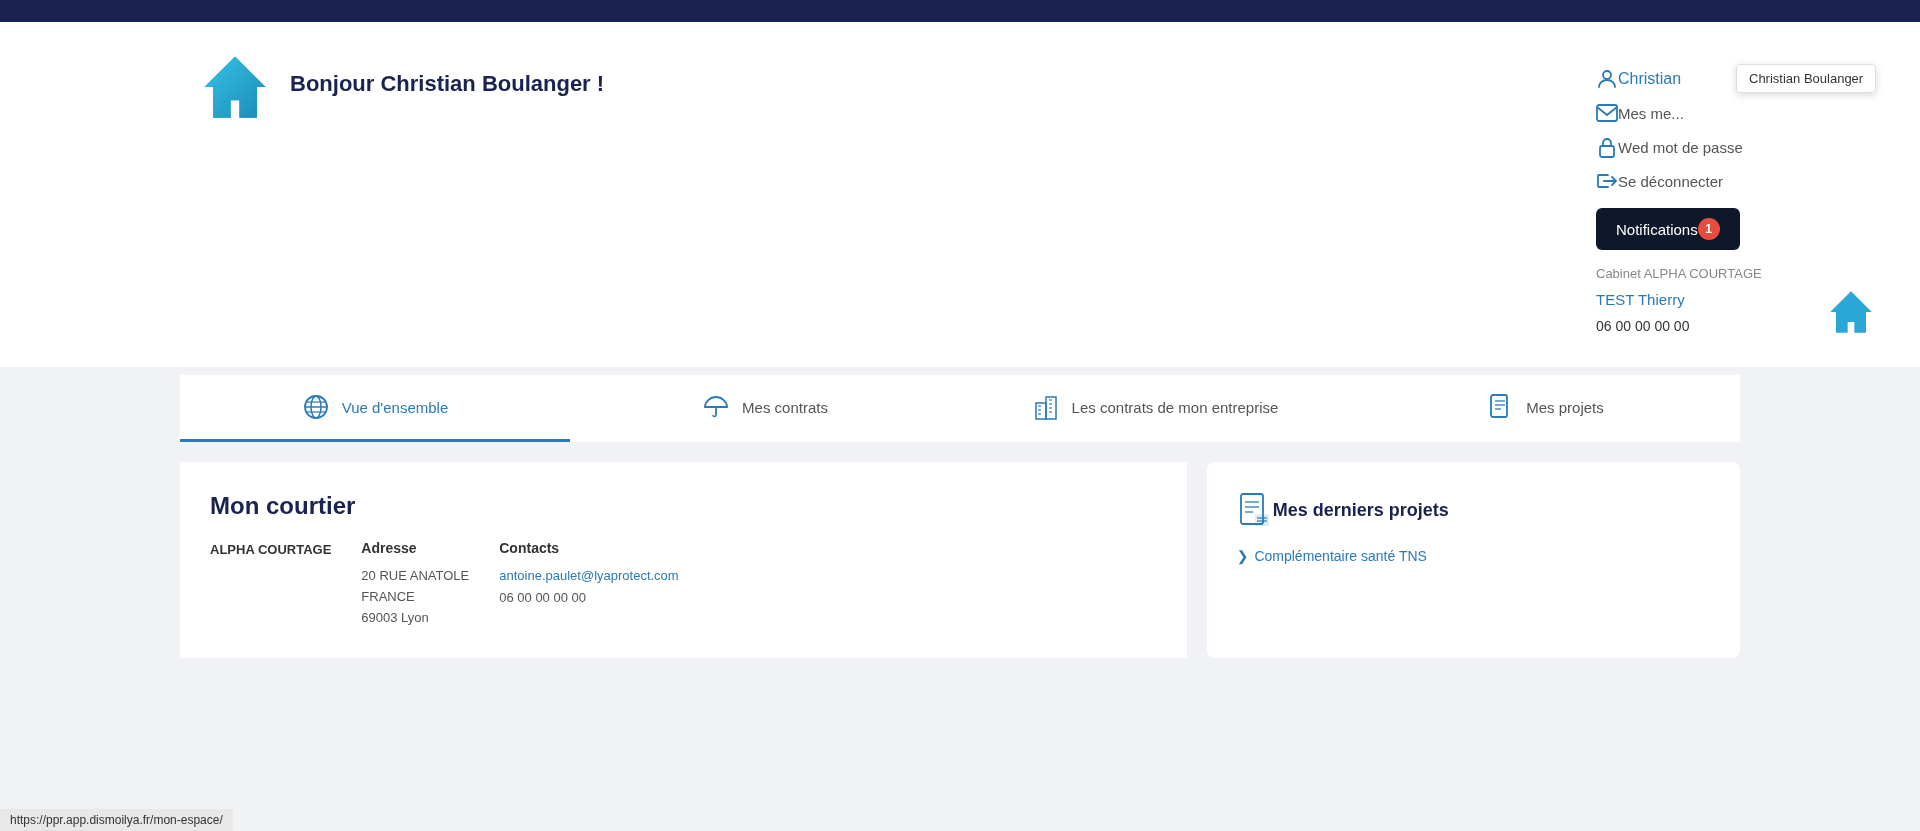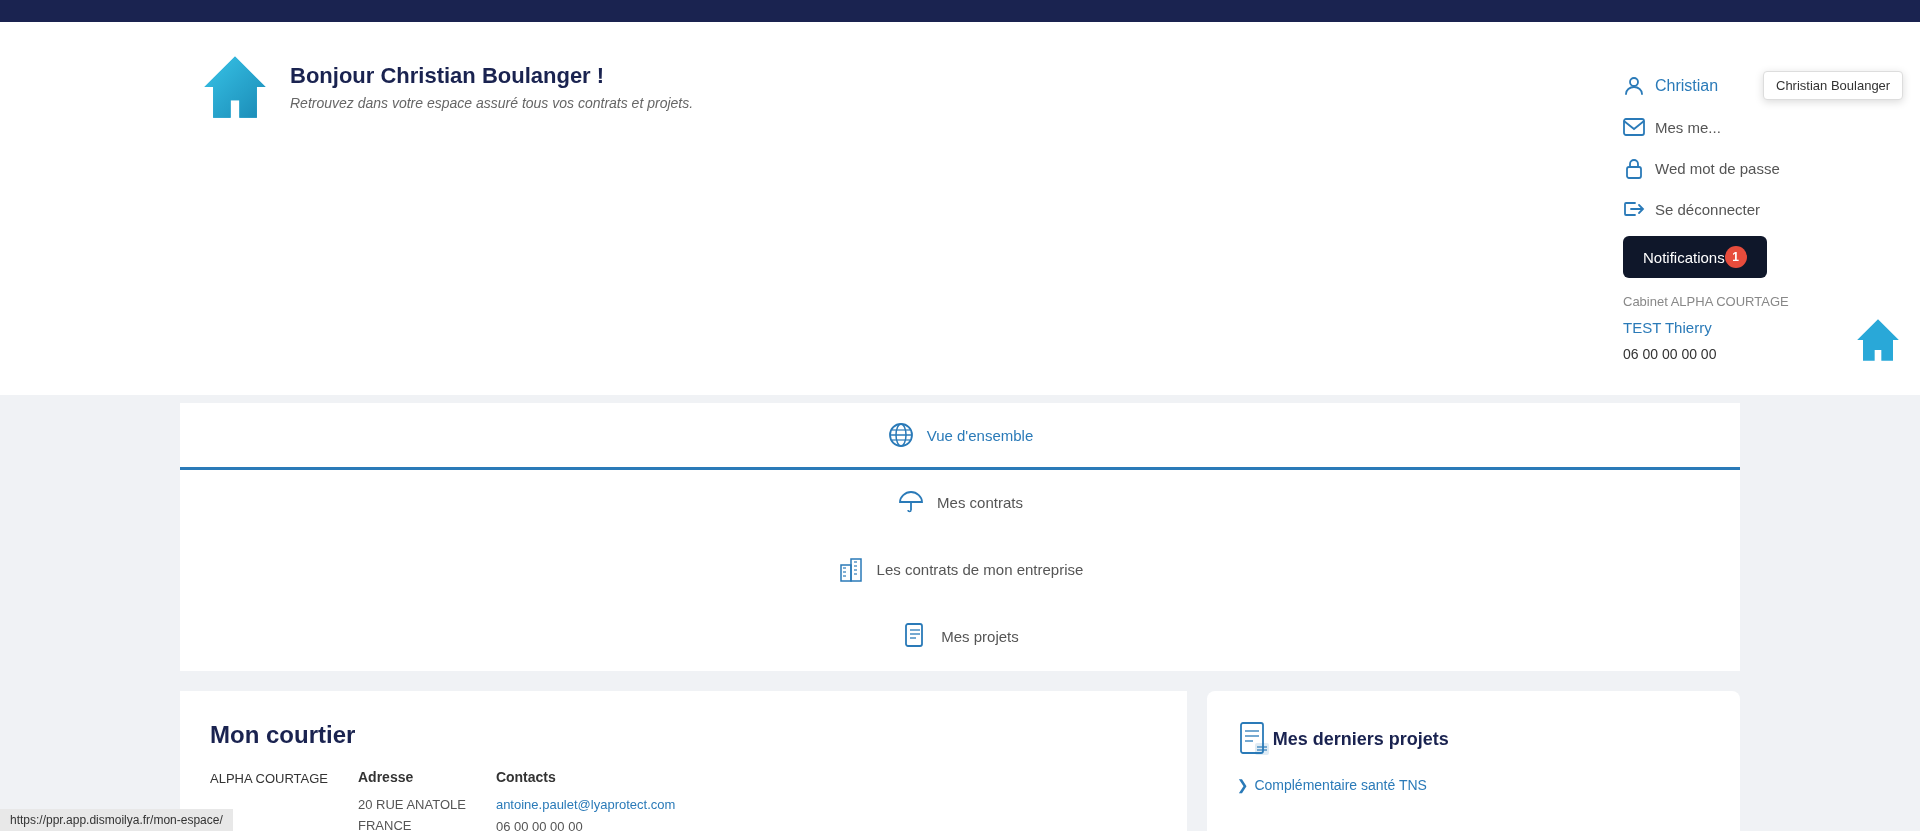--- a/index.html
+++ b/index.html
@@ -10,21 +10,21 @@
       background: #1a2350;
       height: 22px;
       width: 100%;
     }
 
     
     .header-section {
       background: #ffffff;
       display: flex;
       align-items: flex-start;
-      padding: 30px 17px 30px 200px;
+      padding: 30px 44px 30px 200px;
       position: relative;
       min-height: 200px;
     }
 
     .header-left {
       display: flex;
       align-items: center;
       gap: 20px;
       flex: 1;
     }
@@ -53,28 +53,26 @@
       flex-direction: column;
       align-items: flex-start;
       min-width: 280px;
       padding-top: 10px;
       position: relative;
     }
 
     .user-menu-item {
       display: flex;
       align-items: center;
-      gap: 10px;
       padding: 6px 0;
       cursor: pointer;
       color: #555;
       font-size: 15px;
       text-decoration: none;
       position: relative;
-      margin-top: 7px;
     }
 
     .user-menu-item .icon-circle {
       width: 22px;
       height: 22px;
       display: flex;
       align-items: center;
       justify-content: center;
       color: #2a7ab8;
     }
@@ -166,21 +164,20 @@
       background: #f0f2f5;
       padding: 0 180px;
       margin-top: 8px;
     }
 
     .tabs-row {
       display: flex;
       background: #fff;
       border-radius: 0;
       gap: 0;
-      flex-direction: column;
     }
 
     .tab-item {
       display: flex;
       align-items: center;
       gap: 12px;
       padding: 18px 30px;
       cursor: pointer;
       color: #555;
       font-size: 15px;
@@ -306,21 +303,20 @@
       <polygon points="40,5 5,40 15,40 15,75 35,75 35,55 45,55 45,75 65,75 65,40 75,40" fill="url(#houseGrad)"></polygon>
       <defs>
         <linearGradient id="houseGrad" x1="0" y1="0" x2="1" y2="1">
           <stop offset="0%" stop-color="#38c4e8"></stop>
           <stop offset="100%" stop-color="#1a8ab5"></stop>
         </linearGradient>
       </defs>
     </svg>
     <div class="header-text">
       <h1>Bonjour Christian Boulanger !</h1>
-      <p>Retrouvez dans votre espace assuré tous vos contrats et projets.</p>
     </div>
   </div>
 
   <div class="header-right">
 
     <div class="user-menu-item">
       <span class="icon-circle">
         <svg width="22" height="22" viewBox="0 0 22 22" fill="none" xmlns="http://www.w3.org/2000/svg">
           <circle cx="11" cy="7" r="4" stroke="#2a7ab8" stroke-width="1.8" fill="none"></circle>
           <path d="M3 19c0-4 3.6-7 8-7s8 3 8 7" stroke="#2a7ab8" stroke-width="1.8" fill="none" stroke-linecap="round"></path>
@@ -430,21 +426,21 @@
   </div>
 </div>
 
 <div class="main-content">
 
   <div class="courtier-card">
     <h2>Mon courtier</h2>
     <div class="courtier-table">
 
       <div class="courtier-col">
-        <p style="font-weight:normal; color:#333; font-size:13px;">ALPHA COURTAGE</p>
+        <p style="font-weight:bold; color:#333; font-size:13px;">ALPHA COURTAGE</p>
       </div>
 
       <div class="courtier-col">
         <h3>Adresse</h3>
         <p>20 RUE ANATOLE</p>
         <p>FRANCE</p>
         <p>69003 Lyon</p>
       </div>
 
       <div class="courtier-col">

